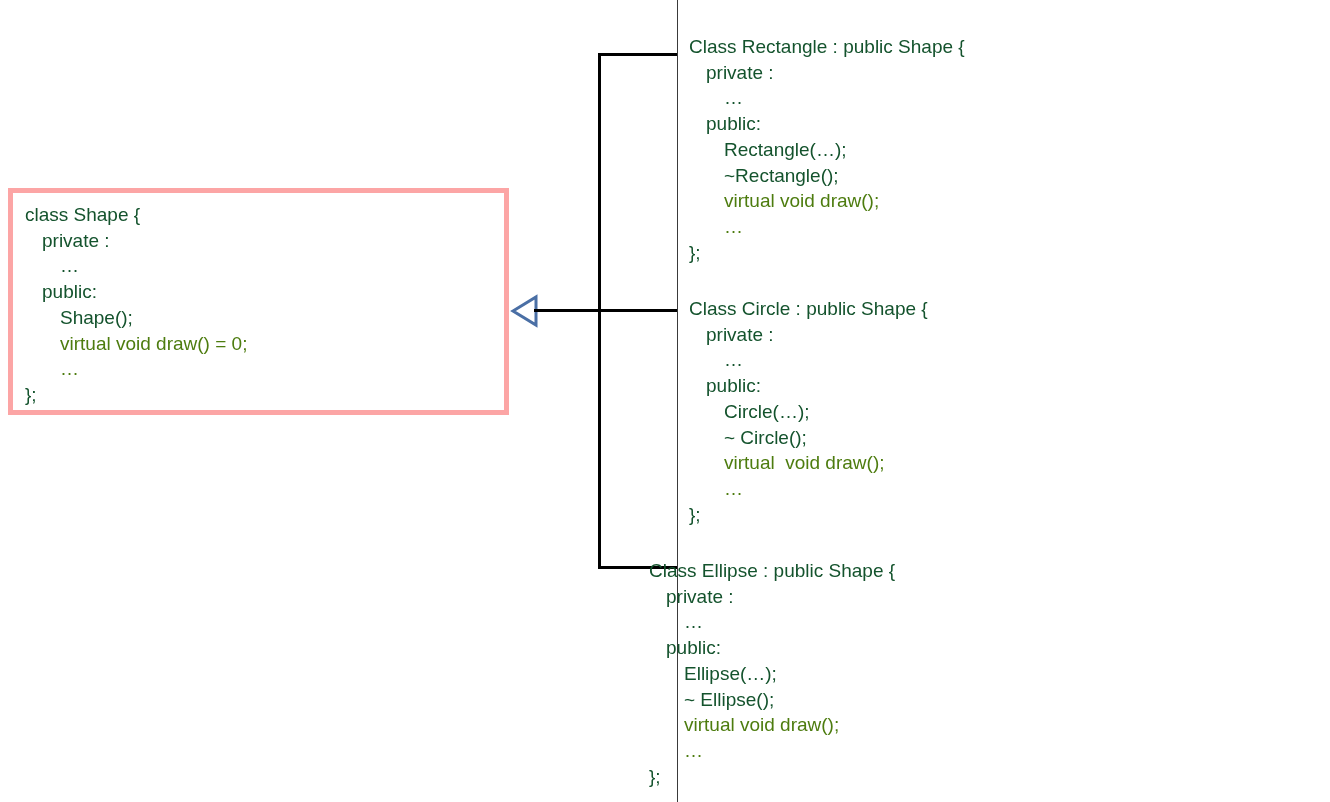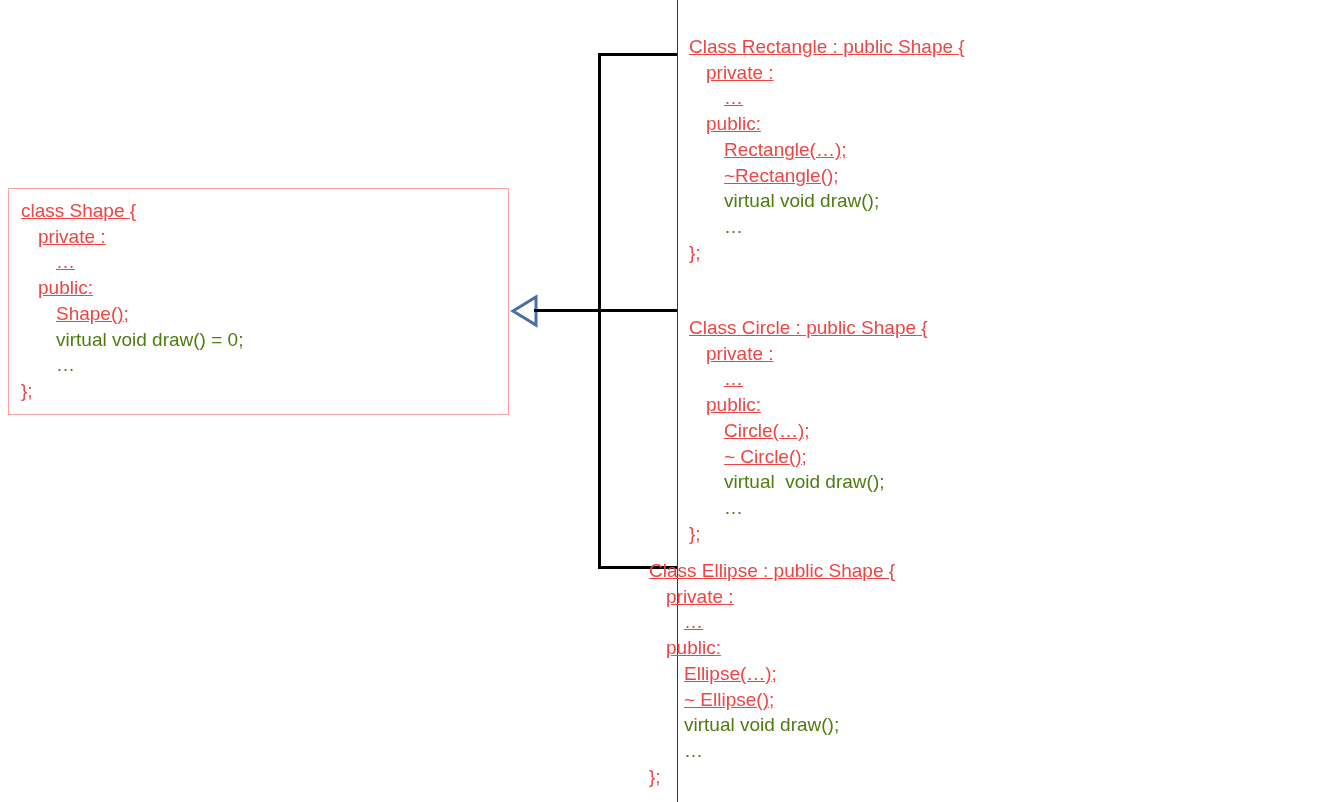--- a/index.html
+++ b/index.html
@@ -29,31 +29,31 @@
     line-height: 25.7px;
     white-space: pre;
     color: #23421e;
   }
   .code-line {
     white-space: pre;
     display: block;
     font-size: 19px;
     line-height: 25.7px;
   }
-  .c-green { color: #ef4444; text-decoration: underline; }
+  .c-green { color: #14532d; }
   .c-red   { color: #4d7c0f; }
 
   
   #shape-box {
     position: absolute;
     left: 8px;
     top: 188px;
     width: 501px;
     height: 227px;
-    border: 1px solid #fca5a5;
+    border: 5px solid #fca5a5;
     background: #ffffff;
     box-sizing: border-box;
   }
   #shape-box .code-block {
     left: 12px;
     top: 9px;
   }
 
   
   #divider {
@@ -103,21 +103,21 @@
   #inherit-triangle {
     position: absolute;
     left: 510px;
     top: 294px;
     width: 28px;
     height: 34px;
   }
 
   
   #rect-block  { left: 689px; top: 34px; }
-  #circle-block { left: 689px; top: 296px; margin-top: 19px; }
+  #circle-block { left: 689px; top: 296px; }
   #ellipse-block { left: 649px; top: 558px; }
 </style>
 </head>
 <body>
 
 <div id="canvas">
 
   <div id="shape-box">
     <div class="code-block"><span class="code-line c-green" style="padding-left: 0px;">class Shape {</span><span class="code-line c-green" style="padding-left: 17px;">private :</span><span class="code-line c-green" style="padding-left: 35px;">…</span><span class="code-line c-green" style="padding-left: 17px;">public:</span><span class="code-line c-green" style="padding-left: 35px;">Shape();</span><span class="code-line c-red" style="padding-left: 35px;">virtual void draw() = 0;</span><span class="code-line c-red" style="padding-left: 35px;">…</span><span class="code-line c-green" style="padding-left: 0px;">};</span></div>
   </div>

